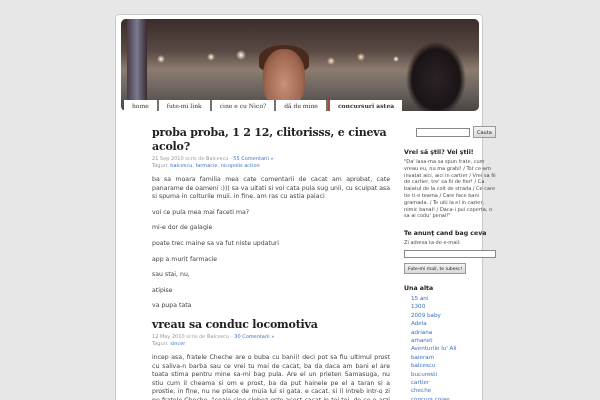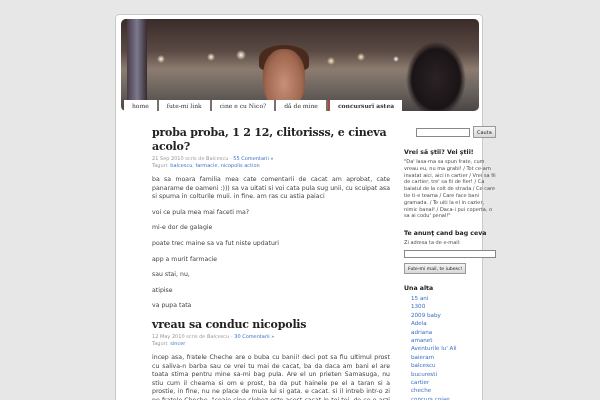--- a/index.html
+++ b/index.html
@@ -110,21 +110,21 @@
         <p>mi-e dor de galagie</p>
         <p>poate trec maine sa va fut niste updaturi</p>
         <p>app a murit farmacie</p>
         <p>sau stai, nu,</p>
         <p>atipise</p>
         <p>va pupa tata</p>
       </div>
     </div>
 
     <div class="post">
-      <h2 class="post-title">vreau sa conduc nicopolis</h2>
+      <h2 class="post-title">vreau sa conduc locomotiva</h2>
       <div class="meta">
         <span>12 May 2010 scris de Balcescu - </span><a href="#">30 Comentarii »</a>
       </div>
       <div class="tags">
         <span>Taguri: </span><a href="#">sincer</a>
       </div>
       <div class="post-body">
         <p>incep asa, fratele Cheche are o buba cu banii! deci pot sa fiu ultimul prost cu saliva-n barba sau ce vrei tu mai de cacat, ba da daca am bani el are toata stima pentru mine sa-mi bag pula. Are el un prieten Samasuga, nu stiu cum il cheama si om e prost, ba da put hainele pe el a taran si a prostie, in fine, nu ne place de muia lui si gata. e cacat. si il intreb intr-o zi pe fratele Cheche, "coaie cine sloboz este acest cacat in toi toi, de ce o arzi cu el? nu vei ca-i curge porumbu la subrat?!" si Cheche zice "da ma, da are 40 de milioane salariu, ba si o</p>
       </div>
     </div>

